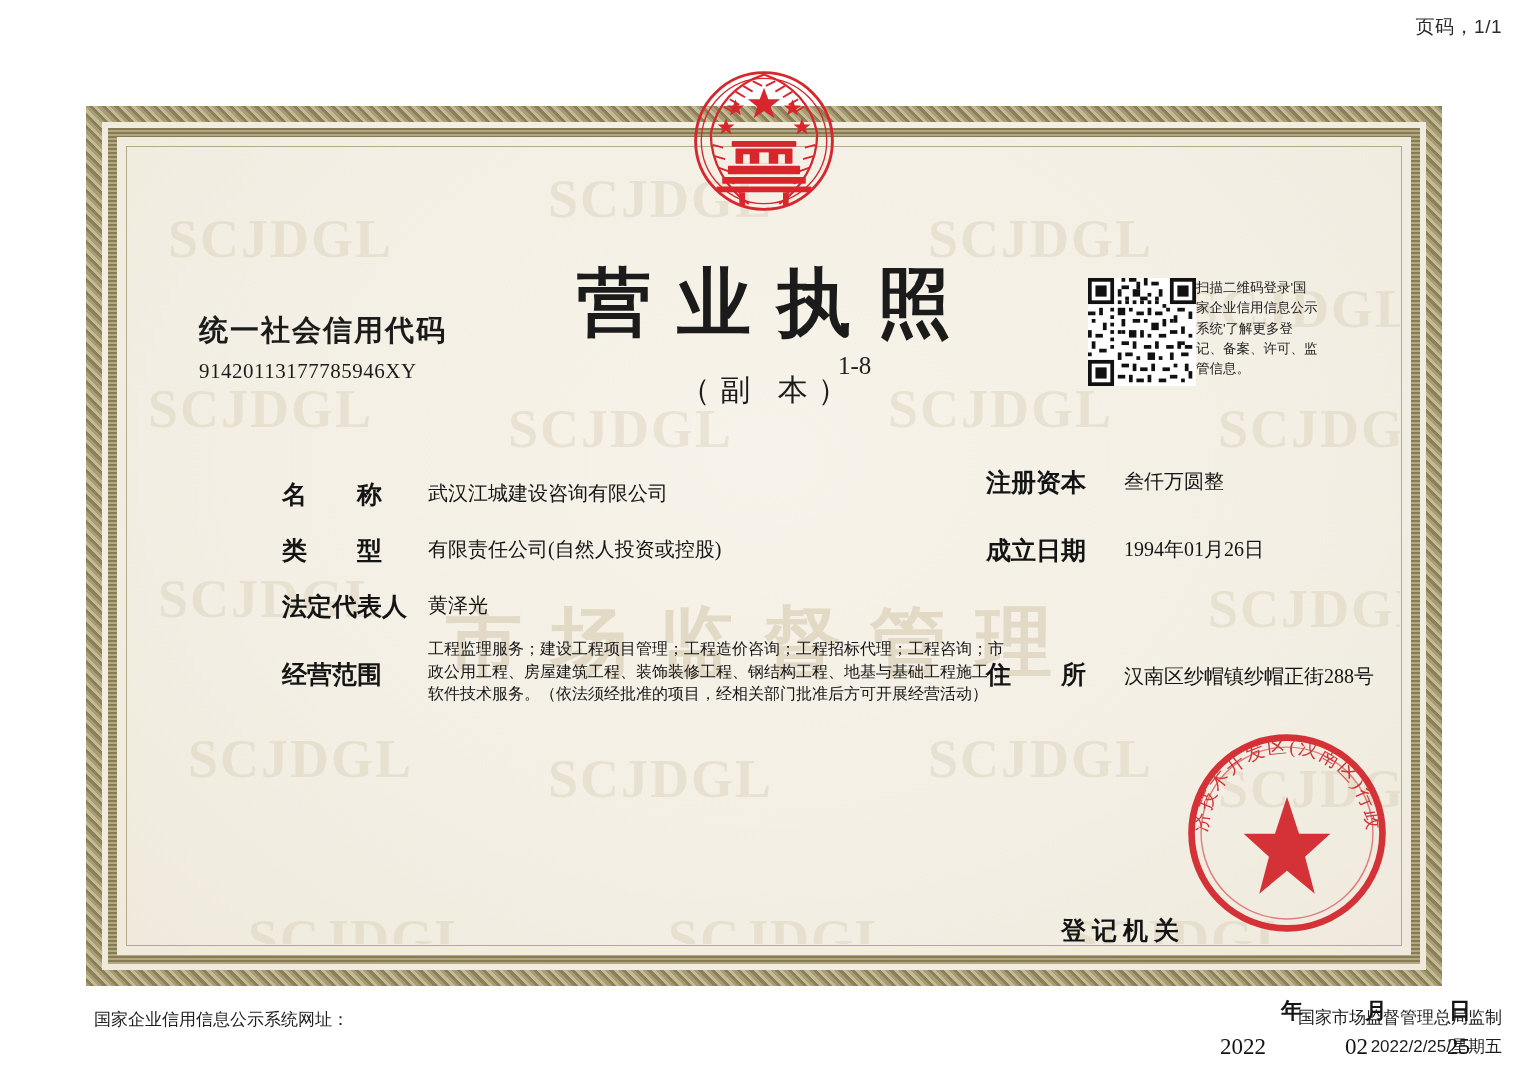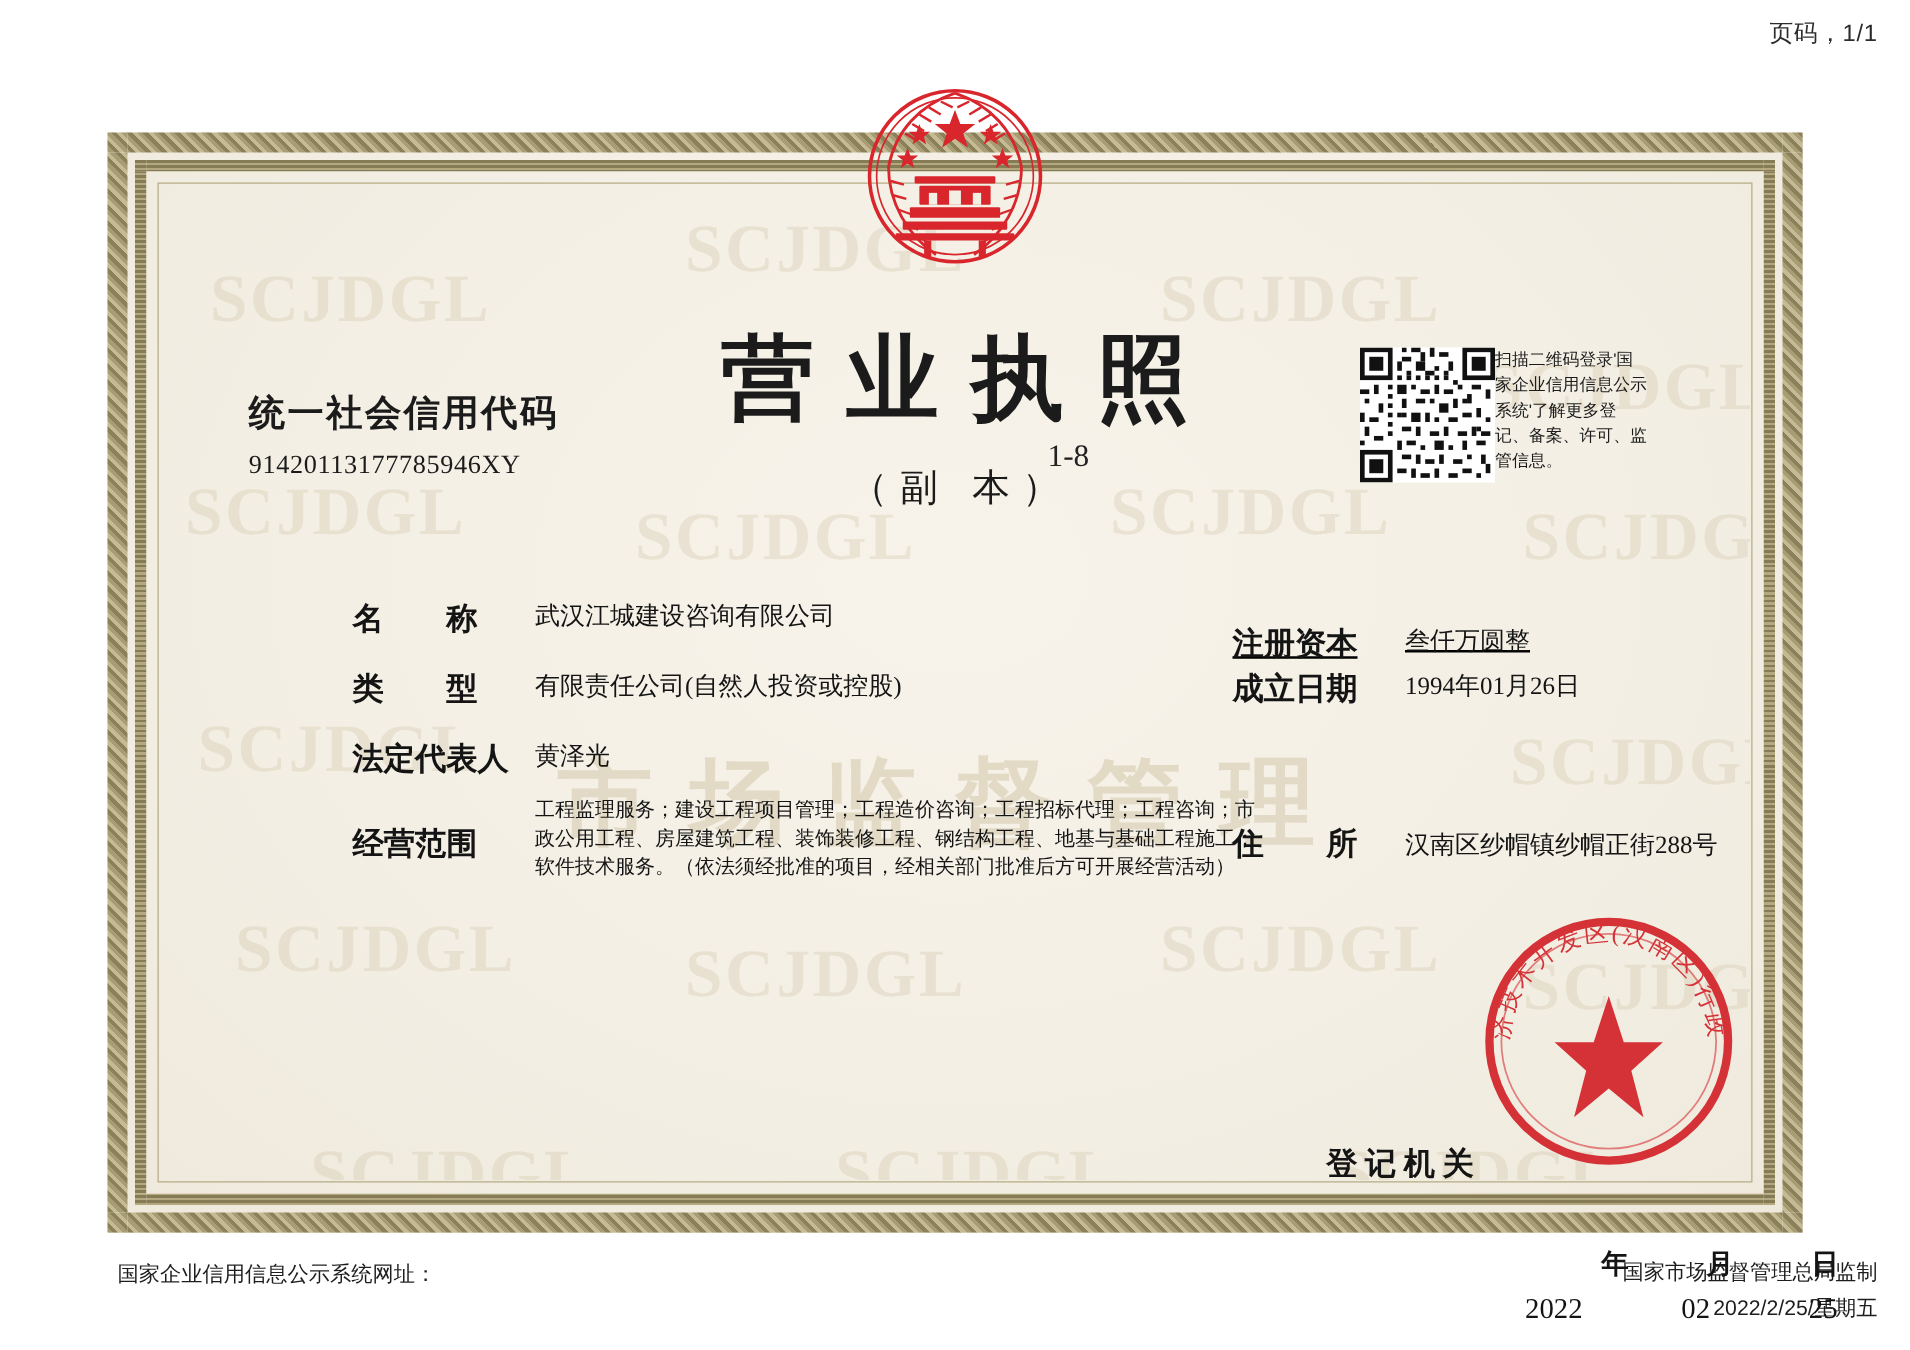--- a/index.html
+++ b/index.html
@@ -516,21 +516,21 @@
   <div class="field-row col-left" style="top:428px;">
     <span class="field-label lbl-w">类　　型</span>
     <span class="field-value val-left">有限责任公司(自然人投资或控股)</span>
   </div>
 
   <div class="field-row col-left" style="top:552px;">
     <span class="field-label lbl-w">经营范围</span>
     <span id="scope-value">工程监理服务；建设工程项目管理；工程造价咨询；工程招标代理；工程咨询；市政公用工程、房屋建筑工程、装饰装修工程、钢结构工程、地基与基础工程施工；软件技术服务。（依法须经批准的项目，经相关部门批准后方可开展经营活动）</span>
   </div>
 
-  <div class="field-row col-right" style="top:392px;text-decoration:underline;">
+  <div class="field-row col-right" style="top:360px;">
     <span class="field-label lbl-w-r">注册资本</span>
     <span class="field-value val-left">叁仟万圆整</span>
   </div>
 
   <div class="field-row col-right" style="top:428px;">
     <span class="field-label lbl-w-r">成立日期</span>
     <span class="field-value val-left">1994年01月26日</span>
   </div>
 
 

